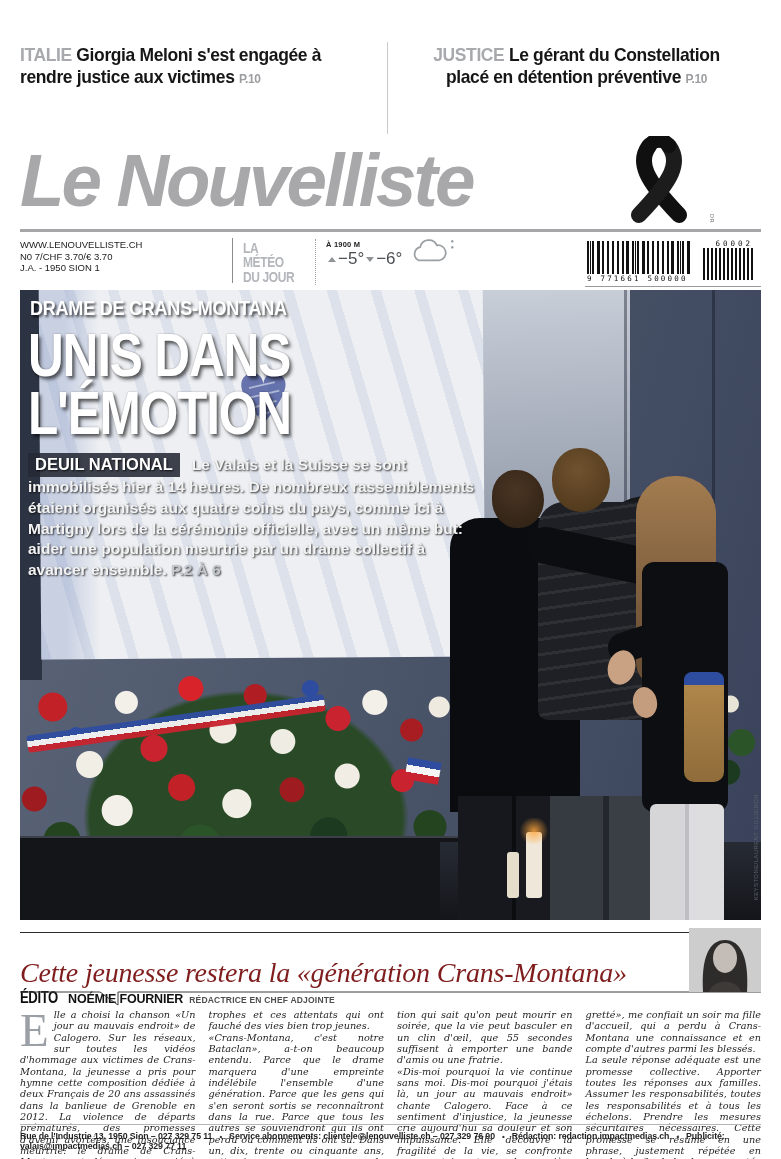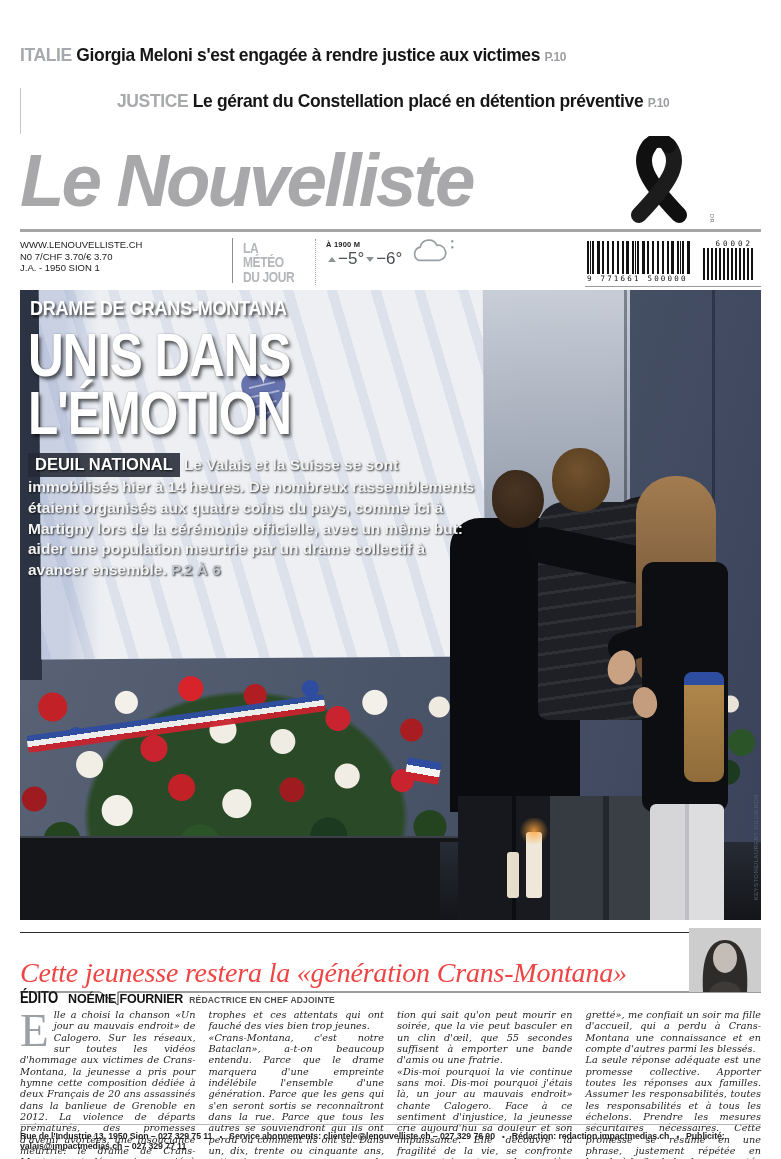--- a/index.html
+++ b/index.html
@@ -1,21 +1,21 @@
 <!DOCTYPE html>
 <html><head>
 <meta charset="utf-8">
 <style>
   * { margin:0; padding:0; box-sizing:border-box; }
   html,body { width:781px; height:1159px; background:#fff; overflow:hidden;
     font-family:"Liberation Sans", sans-serif; }
   body { position:relative; }
 
   
-  .teasers { position:absolute; left:20px; right:20px; top:42px; height:92px; display:flex;flex-direction:column; }
+  .teasers { position:absolute; left:20px; right:20px; top:42px; height:92px; display:flex; }
   .teaser { flex:1; padding:2px 10px 0 0; font-weight:700; font-size:19px; line-height:1.14;
     letter-spacing:-0.4px; color:#161616; }
   .teaser .inner { display:inline-block; transform:scaleX(.92); transform-origin:left top; }
   .teaser.center { text-align:center; padding:2px 6px 0 10px; }
   .teaser.center .inner { transform-origin:center top; }
   .teaser + .teaser { border-left:1px solid #c9c9cb; }
   .kicker-gray { color:#a7a9ac; }
   .pageref-gray { color:#9b9da0; font-size:13px; }
 
   
@@ -149,34 +149,34 @@
 
   .hero-kicker { position:absolute; left:10px; top:6px; color:#fff; font-weight:700; font-size:21px;
     letter-spacing:-0.3px; transform:scaleX(.86); transform-origin:left top;
     text-shadow:2px 2px 3px rgba(0,0,0,.75); }
   .hero-title { position:absolute; left:8px; top:36px; color:#fff; font-weight:800; font-size:62px;
     line-height:.94; letter-spacing:-1.5px; transform:scaleX(.8); transform-origin:left top;
     text-shadow:3px 3px 4px rgba(0,0,0,.6),0 0 2px rgba(0,0,0,.35); }
   .hero-lede { position:absolute; left:8px; top:163px; width:452px; font-size:15.5px; line-height:1.34;
     font-weight:600; color:#f3f3f3; text-shadow:1px 1px 2px rgba(0,0,0,.8); }
   .badge { display:inline-block; background:rgba(36,41,52,.88); color:#fff; font-weight:700;
-    font-size:16.5px; padding:0 7px 2px 7px; margin-right:4px; }
+    font-size:16.5px; padding:0 7px 2px 7px; margin-right:12px; }
   .hero-pageref { color:#c3c7ce; font-weight:700; }
   .photo-credit { position:absolute; right:2px; bottom:20px; writing-mode:vertical-rl; transform:rotate(180deg);
     font-size:6px; letter-spacing:.4px; color:#59616e; }
 
   
   .edito { position:absolute; left:20px; right:20px; top:932px; height:188px; border-top:1.5px solid #2b2b2b; }
   .edito-head { position:absolute; left:0; top:8px; display:flex; align-items:baseline;margin-top:48px; }
   .edito-label { font-weight:800; font-size:16px; letter-spacing:-0.5px; color:#0d0d0d;
     transform:scaleX(.82); transform-origin:left bottom; margin-right:2px; }
   .edito-author { font-weight:700; font-size:12.5px; color:#111; letter-spacing:-0.2px; margin-right:6px; }
   .edito-role { font-weight:700; font-size:8.5px; color:#4e4e4e; letter-spacing:.2px; }
   .edito-headline { position:absolute; left:0; top:24px; font-family:"Liberation Serif",serif;
-    font-style:italic; font-size:28px; color:#ef4444; letter-spacing:-0.2px; }
+    font-style:italic; font-size:28px; color:#7f1d1d; letter-spacing:-0.2px; }
   .bubble-line { position:absolute; left:0; top:58px; width:741px; height:16px; }
   .edito-cols { position:absolute; left:0; top:76px; width:741px; display:flex; gap:13px; }
   .ecol { flex:1; font-family:"DejaVu Serif","Liberation Serif",serif; font-style:italic;
     font-size:9.7px; line-height:1.17; color:#1d1d1d; text-align:justify; white-space:pre-line; }
   .dropcap { float:left; font-family:"Liberation Serif",serif; font-style:normal; font-size:47px;
     line-height:38px; color:#9aa0a6; margin:2px 5px 0 0; }
   .portrait { position:absolute; right:0; top:-5px; width:72px; height:64px; z-index:3;
     background:linear-gradient(180deg,#dedede,#b9b9b9); overflow:hidden; }
 
   

